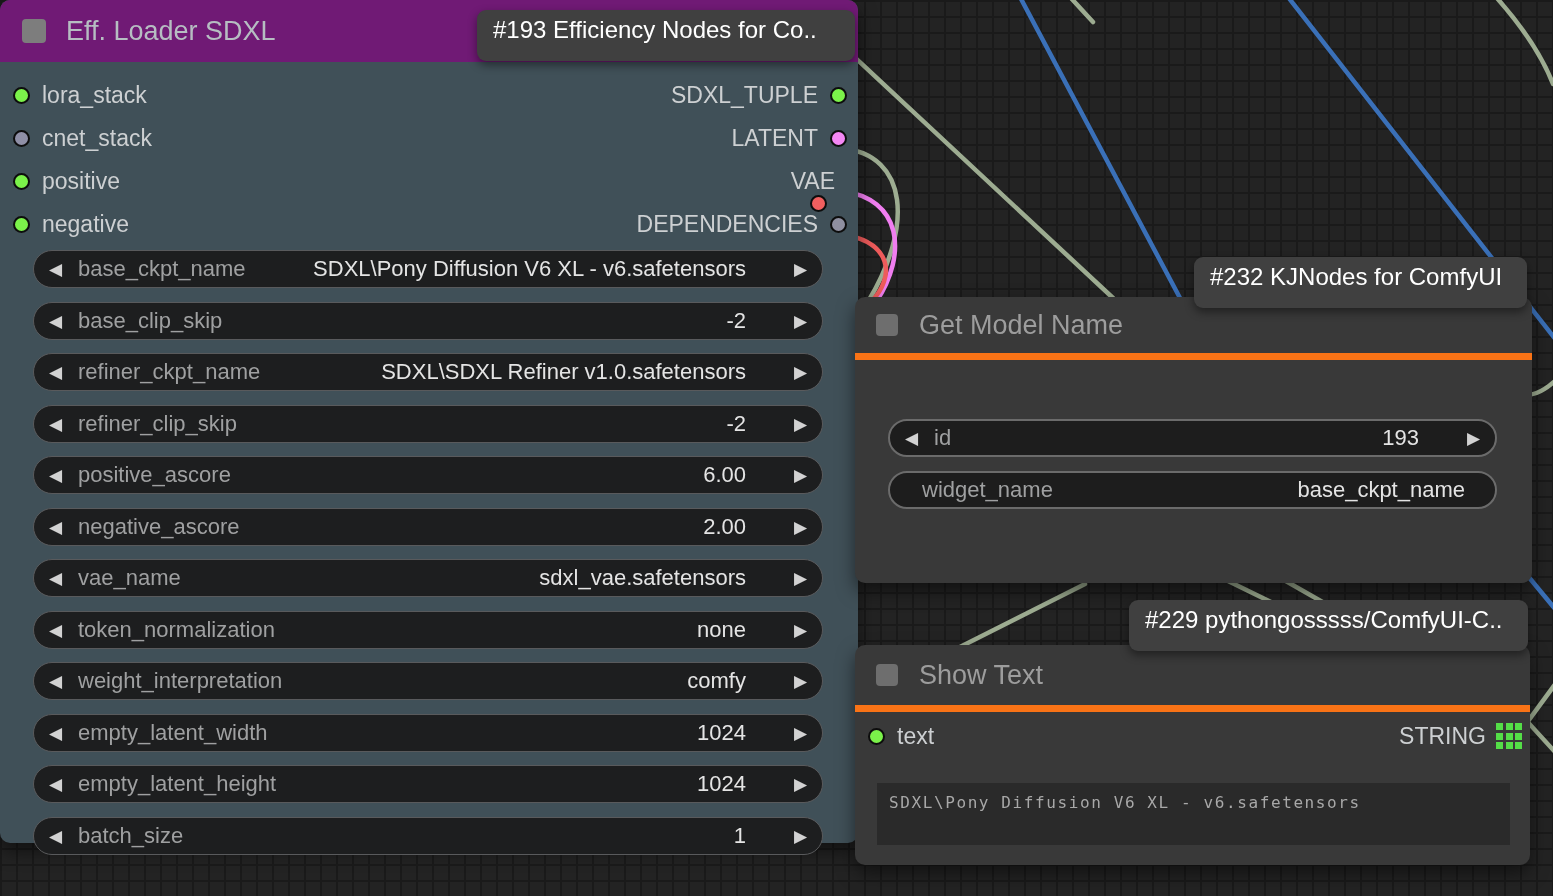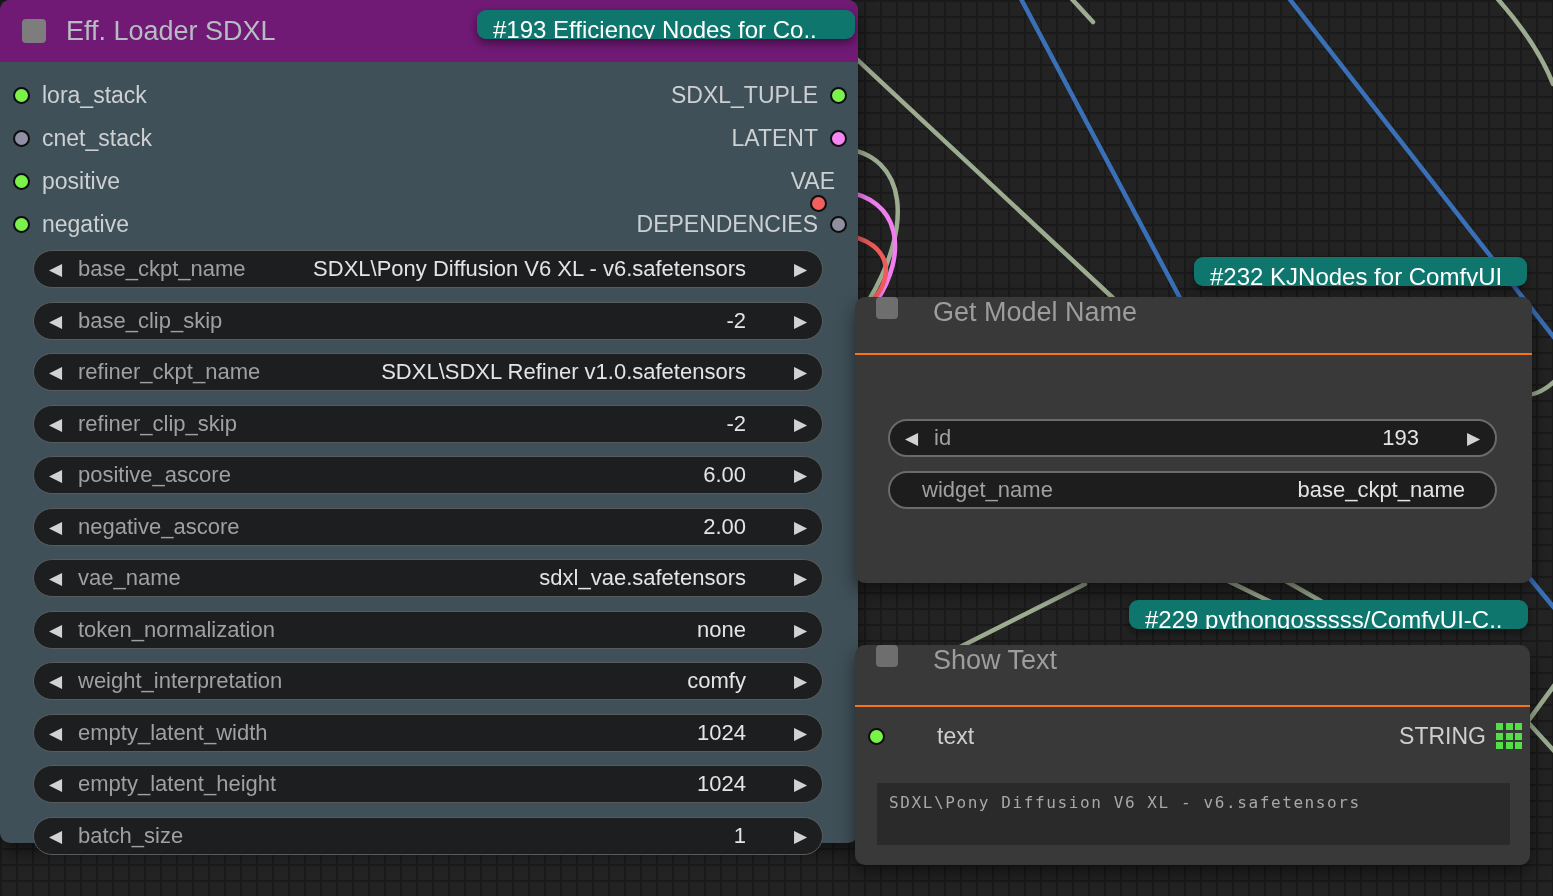--- a/index.html
+++ b/index.html
@@ -10,22 +10,22 @@
       linear-gradient(#1a1a1a 2px, transparent 2px),
       linear-gradient(90deg,#1a1a1a 2px, transparent 2px);
     background-size:16px 16px;
     font-family:"Liberation Sans", sans-serif;
     -webkit-font-smoothing:antialiased;
   }
   #wires{position:absolute;left:0;top:0;z-index:5;}
   .node{position:absolute;border-radius:10px;z-index:10;
         box-shadow:0 8px 18px rgba(0,0,0,.5);}
   .badge{
-    position:absolute;z-index:30;height:29px;line-height:39px;
-    background:#0f766e;color:#fff;border-radius:9px;
+    position:absolute;z-index:30;height:51px;line-height:39px;
+    background:#404040;color:#fff;border-radius:9px;
     font-size:24px;padding:0 16px;white-space:nowrap;overflow:hidden;
     box-shadow:0 4px 10px rgba(0,0,0,.45);
   }
   
   #eff{left:0;top:53;width:858px;height:843px;background:#405058;}
   #eff .hdr{height:62px;background:#701a75;border-radius:10px 10px 0 0;
             display:flex;align-items:center;}
   .hdr-icon{width:24px;height:24px;border-radius:4px;background:#7d7d7d;
             margin-left:22px;flex:0 0 auto;}
   #eff .hdr-title{margin-left:20px;font-size:27px;color:#b6bdc2;}
@@ -42,22 +42,22 @@
   .pill .arrow{position:absolute;top:50%;transform:translateY(-50%);
         font-family:"DejaVu Sans",sans-serif;font-size:17px;color:#d2d2d2;
         line-height:1;cursor:pointer;}
   .pill .aL{left:15px;} .pill .aR{right:15px;}
   .pill .wlabel{position:absolute;left:44px;top:50%;transform:translateY(-50%);
         font-size:22px;color:#9fa0a1;white-space:nowrap;}
   .pill .wvalue{position:absolute;right:76px;top:50%;transform:translateY(-50%);
         font-size:22px;color:#e4e4e4;white-space:nowrap;}
   
   .gray-node{background:#393939;}
-  .gray-node .hdr{height:56px;display:flex;align-items:flex-start;
-        border-bottom:2px solid #f97316;border-radius:10px 10px 0 0;gap:14px;}
+  .gray-node .hdr{height:56px;display:flex;align-items:center;
+        border-bottom:7px solid #f97316;border-radius:10px 10px 0 0;}
   .gray-node .hdr-icon{width:22px;height:22px;background:#6e6e6e;margin-left:21px;}
   .gray-node .hdr-title{margin-left:21px;font-size:27px;color:#9d9d9d;}
   #gmn{left:855px;top:297px;width:677px;height:286px;}
   #gmn .pill{background:#1d1d1d;border:2px solid #6b6b6b;}
   #gmn .pill.no-arrow .wlabel{left:32px;}
   #gmn .pill.no-arrow .wvalue{right:30px;}
   #gmn .pill.toggle-pill .wvalue{right:58px;}
   .toggle{position:absolute;right:17px;top:50%;transform:translateY(-50%);
         width:30px;height:30px;border-radius:50%;background:#2e2e2e;cursor:pointer;}
   #gmn-widgets{position:absolute;left:33px;top:122px;width:609px;
@@ -242,21 +242,21 @@
         <span class="wvalue">base_ckpt_name</span>
       </div>
     </div>
 </div>
 
 <div id="st" class="node gray-node">
   <div class="hdr">
     <div class="hdr-icon"></div>
     <div class="hdr-title">Show Text</div>
   </div>
-  <div class="slot-row in-row" style="left:13px;top:78px;gap:40px;">
+  <div class="slot-row in-row" style="left:13px;top:78px;">
     <span class="dot" id="st-in-dot" style="background: rgb(123, 242, 74);"></span>
     <span class="slot-label">text</span>
   </div>
   <div class="slot-row out-row" style="right:44px;top:78px;">
     <span class="slot-label" style="margin-right:0;">STRING</span>
   </div>
   <div class="grid-icon" style="top:91px;">
     <span></span>
       <span></span>
       <span></span>

